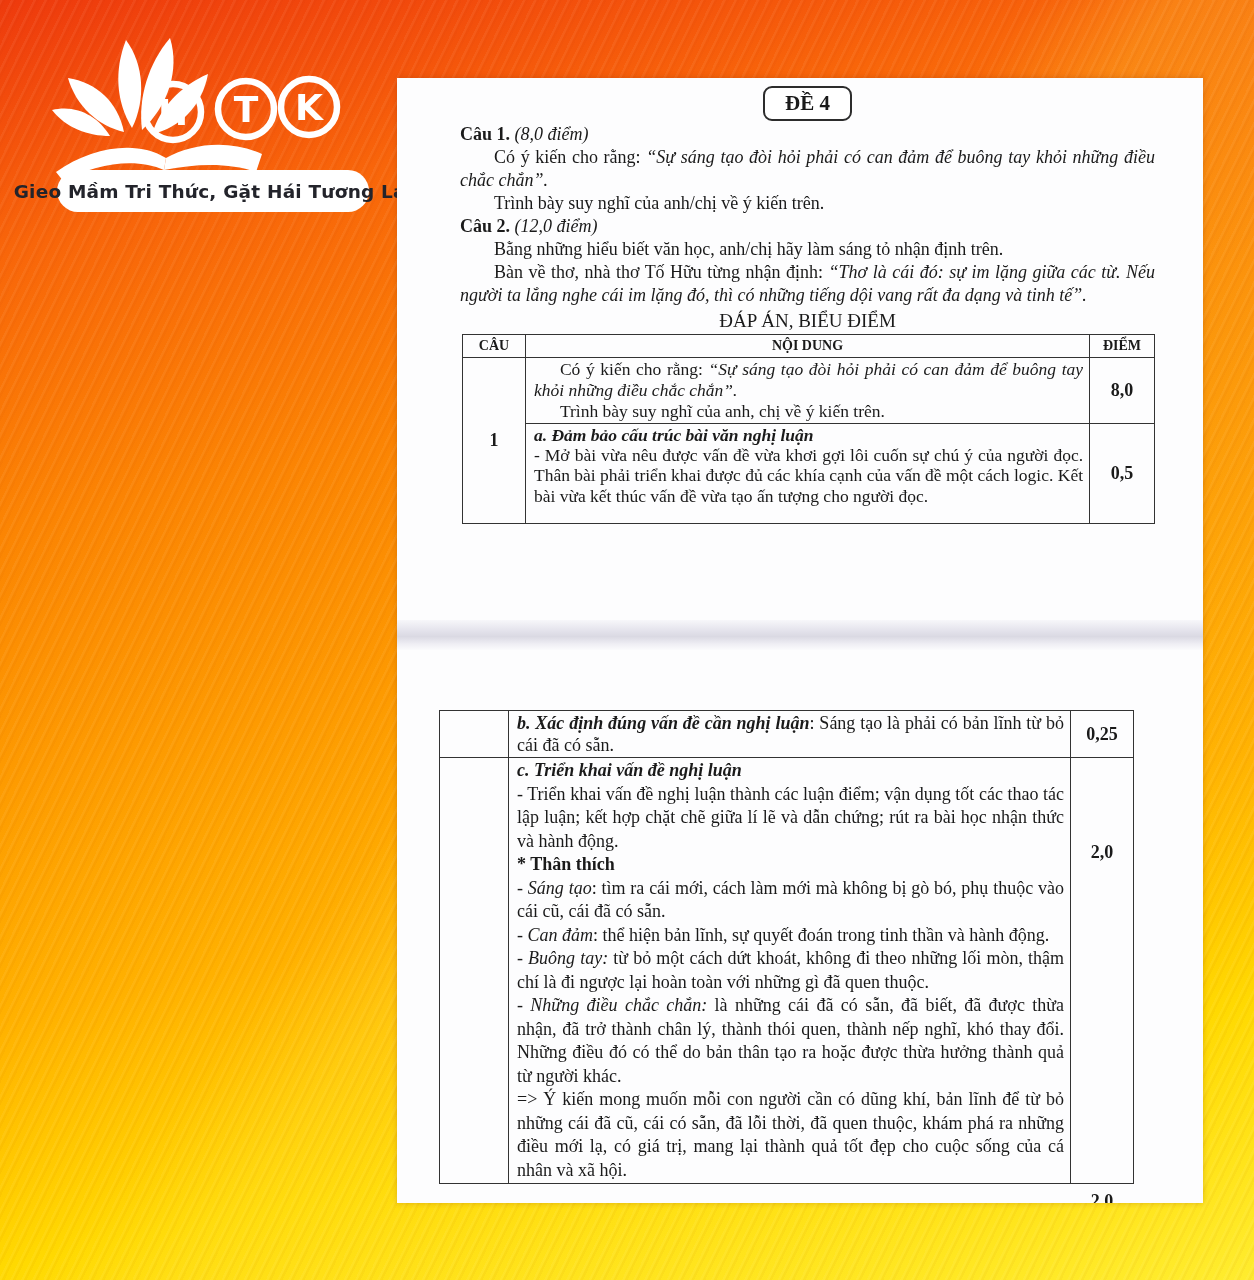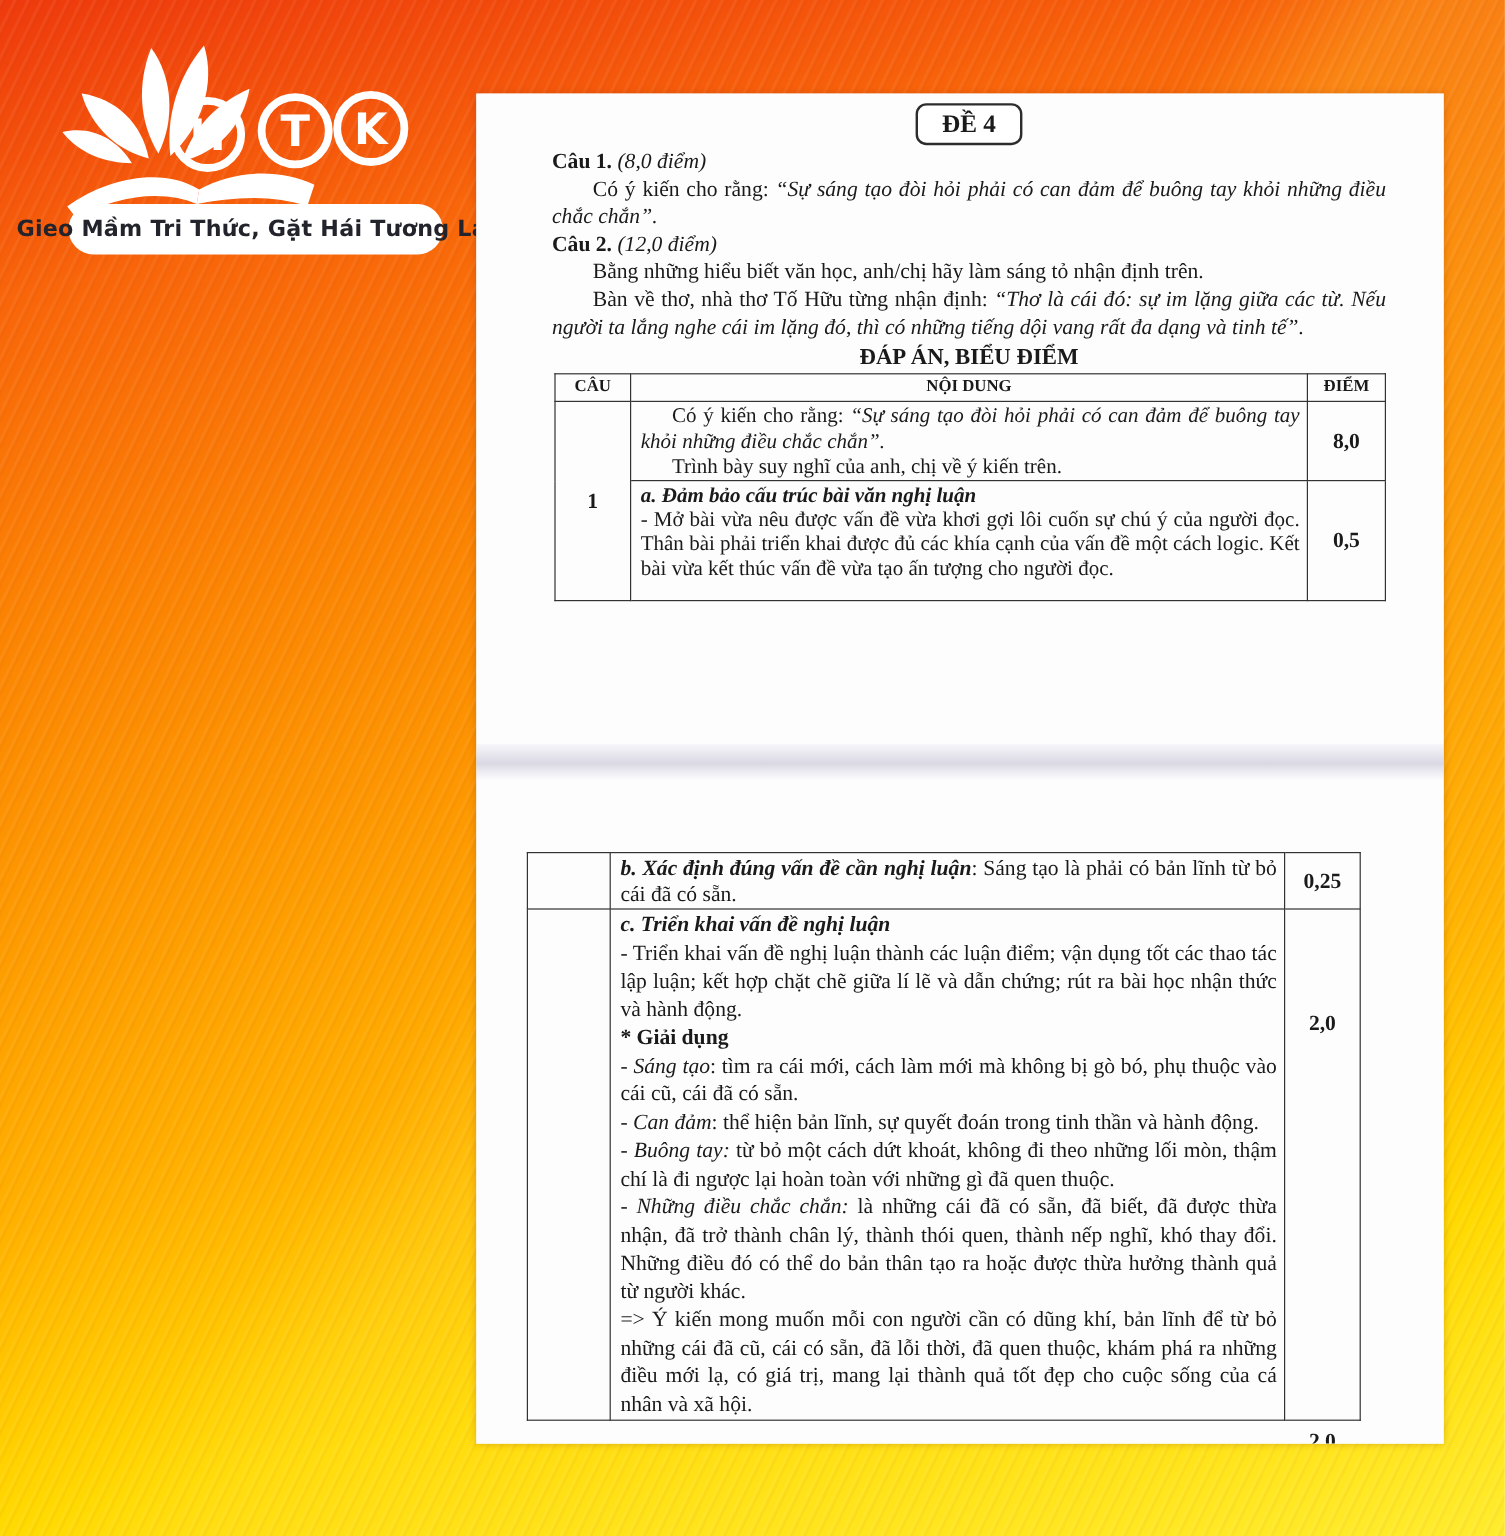--- a/index.html
+++ b/index.html
@@ -31,21 +31,21 @@
   .sep{height:30px;background:linear-gradient(to bottom,#f7f7fa 0%,#e4e3ec 35%,#dad9e3 55%,#efeef4 80%,#fbfbfd 100%);}
   .page2{height:553px;overflow:hidden;}
   .badge{width:fit-content;margin:2px auto;padding:3px 20px;border:2.2px solid #2c2c2c;
     border-radius:9px;font-weight:bold;font-size:21px;background:#fff;}
   .q p{font-size:18px;line-height:23px;}
   .ind{text-indent:34px;}
   .j{text-align:justify;}
   .b{font-weight:bold;}
   .it{font-style:italic;}
   .bi{font-weight:bold;font-style:italic;}
-  .tbl-title{text-align:center;font-weight:bold;font-size:19px;margin:3px 0 2px;}
+  .tbl-title{text-align:center;font-weight:normal;font-size:19px;margin:3px 0 2px;}
   table{border-collapse:collapse;table-layout:fixed;}
   td,th{border:1.8px solid var(--border);vertical-align:middle;}
   th{font-size:14px;font-weight:bold;text-align:center;height:23px;}
   .cell{vertical-align:top;padding:1px 6px 1px 8px;}
   .cau-cell{text-align:center;font-weight:bold;font-size:18px;}
   .score{text-align:center;font-weight:bold;font-size:18px;}
   .t1{margin-left:2px;font-size:17.5px;}
   .t1 .r1 p{line-height:21px;text-indent:26px;}
   .t1 .r2 p{line-height:20.2px;}
   .t1 .r1 td{height:63px;} .t1 .r2 td{height:100px;}
@@ -94,20 +94,21 @@
   </div>
 
   <div class="doc">
 
     <div class="page page1">
       <div class="badge">ĐỀ 4</div>
 
       <div class="q">
         <p><span class="b">Câu 1.</span><span class="it"> (8,0 điểm)</span></p>
         <p class="ind j"><span>Có ý kiến cho rằng: </span><span class="it">“Sự sáng tạo đòi hỏi phải có can đảm để buông tay khỏi những điều chắc chắn”.</span></p>
+        <p class="ind">Trình bày suy nghĩ của anh/chị về ý kiến trên.</p>
         <p><span class="b">Câu 2.</span><span class="it"> (12,0 điểm)</span></p>
         <p class="ind">Bằng những hiểu biết văn học, anh/chị hãy làm sáng tỏ nhận định trên.</p>
         <p class="ind j"><span>Bàn về thơ, nhà thơ Tố Hữu từng nhận định: </span><span class="it">“Thơ là cái đó: sự im lặng giữa các từ. Nếu người ta lắng nghe cái im lặng đó, thì có những tiếng dội vang rất đa dạng và tinh tế”.</span></p>
       </div>
 
       <div class="tbl-title">ĐÁP ÁN, BIỂU ĐIỂM</div>
 
       <table class="t1">
         <colgroup>
             <col style="width:63px">
@@ -155,21 +156,21 @@
           <td class="cell">
             <p class="j"><span class="bi">b. Xác định đúng vấn đề cần nghị luận</span><span>: Sáng tạo là phải có bản lĩnh từ bỏ cái đã có sẵn.</span></p>
           </td>
           <td class="score">0,25</td>
         </tr>
         <tr class="rc">
           <td></td>
           <td class="cell">
             <p class="bi">c. Triển khai vấn đề nghị luận</p>
             <p class="j">- Triển khai vấn đề nghị luận thành các luận điểm; vận dụng tốt các thao tác lập luận; kết hợp chặt chẽ giữa lí lẽ và dẫn chứng; rút ra bài học nhận thức và hành động.</p>
-            <p class="b">* Giải dụng</p>
+            <p class="b">* Thân thích</p>
             <p class="j"><span class="it">- Sáng tạo</span><span>: tìm ra cái mới, cách làm mới mà không bị gò bó, phụ thuộc vào cái cũ, cái đã có sẵn.</span></p>
             <p class="j"><span class="it">- Can đảm</span><span>: thể hiện bản lĩnh, sự quyết đoán trong tinh thần và hành động.</span></p>
             <p class="j"><span class="it">- Buông tay:</span><span> từ bỏ một cách dứt khoát, không đi theo những lối mòn, thậm chí là đi ngược lại hoàn toàn với những gì đã quen thuộc.</span></p>
             <p class="j"><span class="it">- Những điều chắc chắn:</span><span> là những cái đã có sẵn, đã biết, đã được thừa nhận, đã trở thành chân lý, thành thói quen, thành nếp nghĩ, khó thay đổi. Những điều đó có thể do bản thân tạo ra hoặc được thừa hưởng thành quả từ người khác.</span></p>
             <p class="j">=&gt; Ý kiến mong muốn mỗi con người cần có dũng khí, bản lĩnh để từ bỏ những cái đã cũ, cái có sẵn, đã lỗi thời, đã quen thuộc, khám phá ra những điều mới lạ, có giá trị, mang lại thành quả tốt đẹp cho cuộc sống của cá nhân và xã hội.</p>
           </td>
           <td class="score-cell">
             <div class="score-top">2,0</div>
             <div class="cut-score">2,0</div>
           </td>

